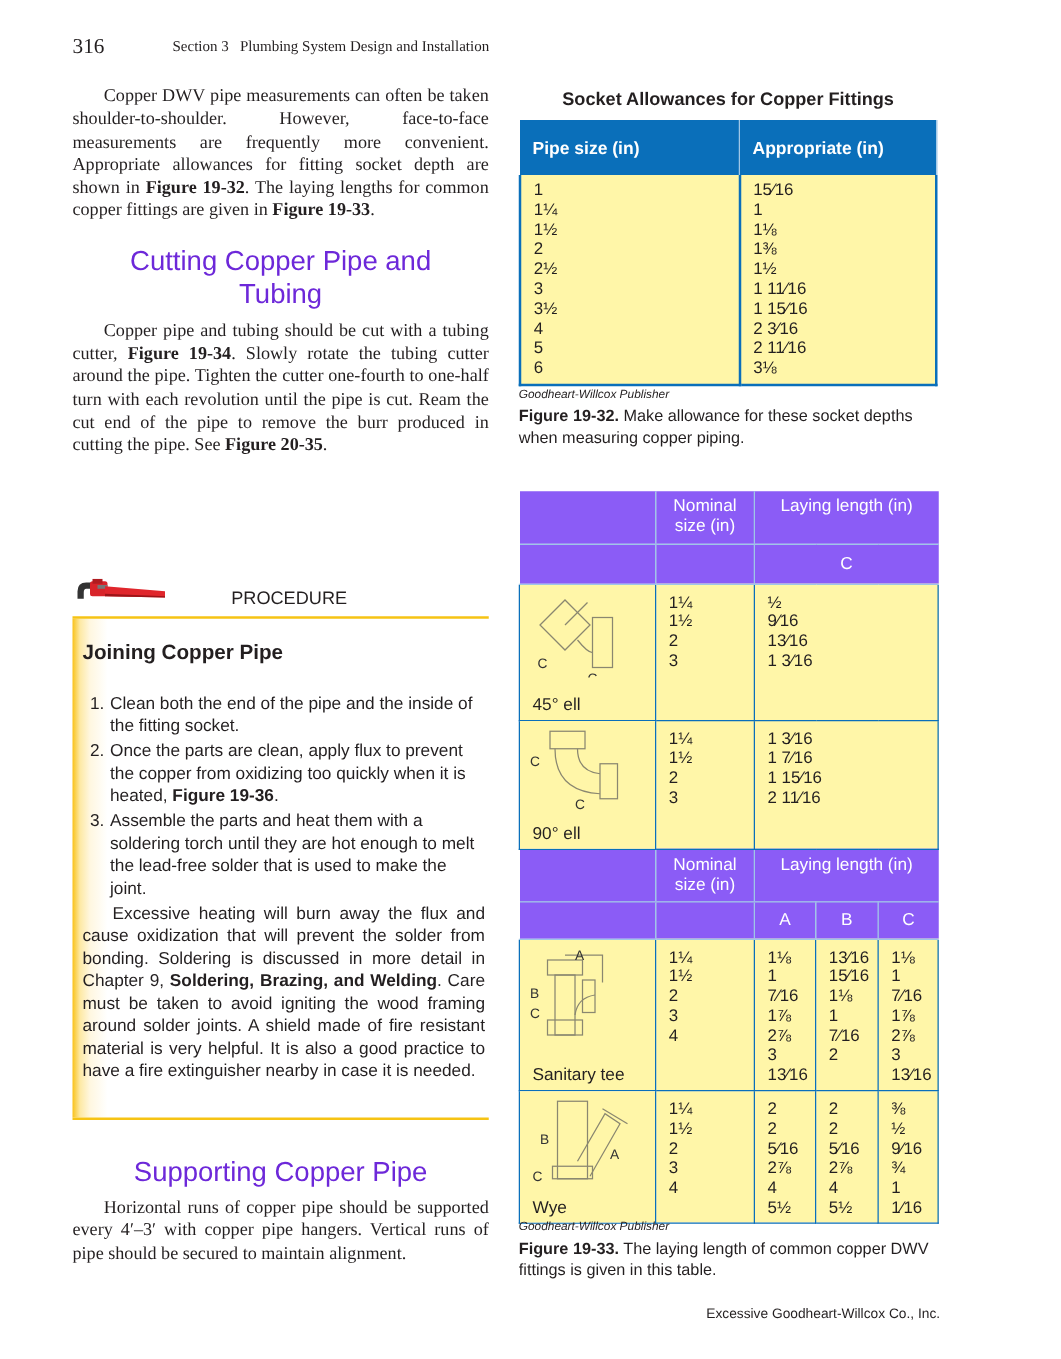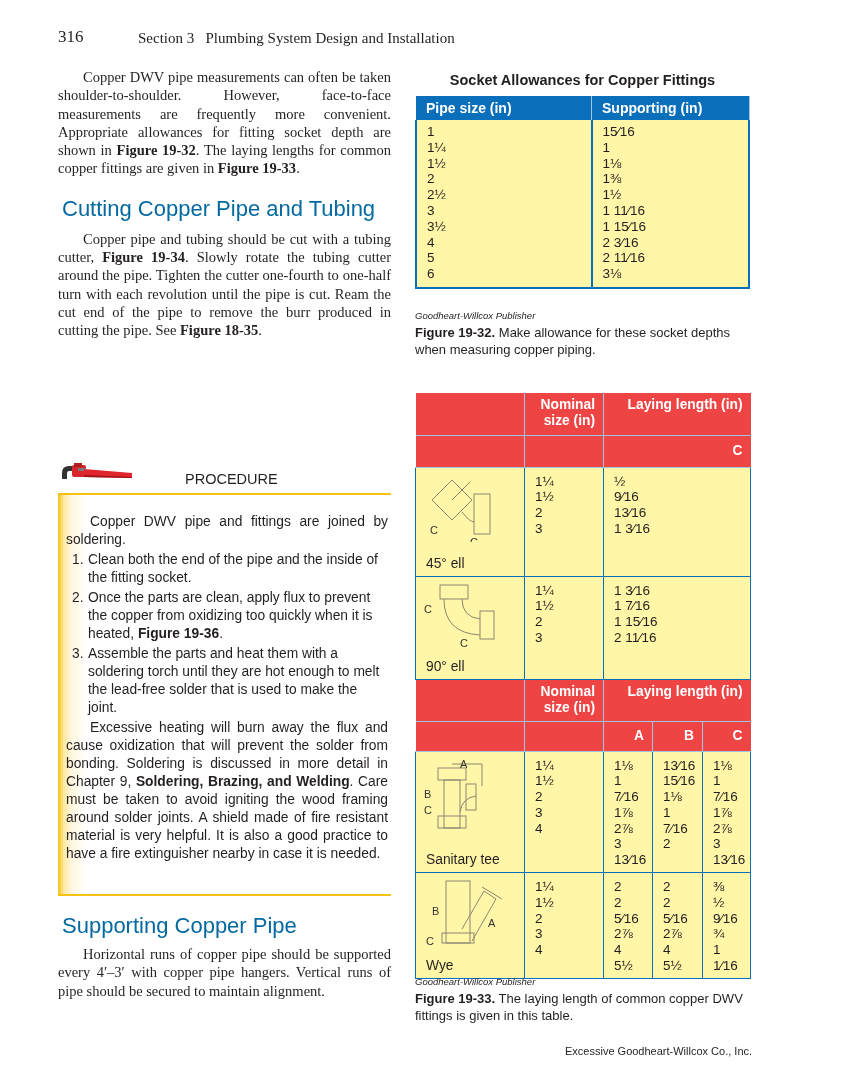--- a/index.html
+++ b/index.html
@@ -3,30 +3,30 @@
 <meta charset="utf-8">
 <style>
   html, body { margin: 0; padding: 0; }
   body {
     width: 849px; height: 1087px; background: #ffffff; position: relative; overflow: hidden;
     color: #231f20;
   }
 
   .running-head { position: absolute; top: 27px; left: 58px; font-family: "Liberation Serif", serif; }
   .page-num { font-size: 17px; position: absolute; left: 0; top: 0; }
-  .section-title { font-size: 15px; position: absolute; left: 80px; top: 3px; white-space: nowrap; }
+  .section-title { font-size: 12px; position: absolute; left: 80px; top: 3px; white-space: nowrap; }
 
   .left-col { position: absolute; left: 58px; top: 68px; width: 333px; }
   h1.main-title {
     font-family: "Liberation Sans", sans-serif; font-weight: normal; color: #e31e26;
     font-size: 27.5px; line-height: 30px; margin: 0 0 10px 0;
   }
   h2.sec-title {
-    font-family: "Liberation Sans", sans-serif; font-weight: normal; color: #0369a1;
-    font-size: 22px; line-height: 26px; margin: 4px;
+    font-family: "Liberation Sans", sans-serif; font-weight: normal; color: #6d28d9;
+    font-size: 22px; line-height: 26px; margin: 16px; text-align: center;
   }
   p.body {
     font-family: "Liberation Serif", serif; font-size: 14.5px; line-height: 18.3px;
     text-align: justify; margin: 0; text-indent: 25px;
   }
   p.body b { font-weight: bold; }
 
   .procedure-head { position: absolute; left: 58px; top: 461px; width: 333px; height: 32px; }
   .wrench { position: absolute; left: 2px; top: 2px; width: 74px; height: 22px; }
   .proc-label { position: absolute; left: 79px; top: 10px; font-family: "Liberation Sans", sans-serif; font-size: 14.5px; margin-left: 48px; }
@@ -43,40 +43,40 @@
   .proc-list li { font-size: 13.8px; line-height: 18px; position: relative; padding-left: 22px; margin: 2px 0 2px 0; }
   .proc-list li .num { position: absolute; left: 6px; top: 0; }
   .tbl-title { position: absolute; left: 415px; top: 72px; width: 335px; text-align: center;
     font-family: "Liberation Sans", sans-serif; font-weight: bold; font-size: 14.5px; }
 
   table.socket {
     position: absolute; left: 415px; top: 96px; width: 335px; border-collapse: collapse;
     font-family: "Liberation Sans", sans-serif; font-size: 13.5px;
   }
   table.socket th {
-    background: #0a6fba; color: #fff; text-align: left; font-weight: bold; height: 24px;
+    background: #0a6fba; color: #fff; text-align: left; font-weight: bold; height: 44px;
     padding: 0 10px; font-size: 14px; border-right: 1px solid #9ec6e6;
   }
   table.socket td {
     background: #fff6a8; vertical-align: top; padding: 4px 10px 5px 10px; line-height: 15.8px;
     border: 2px solid #0a6fba; border-top: none;
   }
   table.socket td + td { border-left: 1px solid #0a6fba; }
   table.socket .col1 { width: 155px; }
 
   .credit { position: absolute; font-family: "Liberation Sans", sans-serif; font-style: italic; font-size: 9.5px; text-align: left; }
   .caption { position: absolute; font-family: "Liberation Sans", sans-serif; font-size: 13px; line-height: 16.5px; }
   .caption b { font-weight: bold; }
 
   table.laying {
     position: absolute; left: 415px; top: 393px; width: 335px; border-collapse: collapse;
     font-family: "Liberation Sans", sans-serif; font-size: 13.5px; table-layout: fixed;
   }
   table.laying th {
-    background: #ef4444; color: #fff; text-align: right; font-weight: bold; font-size: 13.8px;
+    background: #8b5cf6; color: #fff; text-align: center; font-weight: normal; font-size: 13.8px;
     padding: 4px 8px; vertical-align: top; line-height: 16px;
     border-left: 1px solid #9ec6e6; border-bottom: 1px solid #9ec6e6;
   }
   table.laying th.first { border-left: none; }
   table.laying td {
     background: #fff6a8; vertical-align: top; padding: 6px 8px 4px 10px; line-height: 15.8px;
     border: 1px solid #0a6fba;
   }
   table.laying td.fig { padding: 4px 6px; position: relative; }
   .fig-label { position: absolute; left: 10px; bottom: 4px; font-size: 13.8px; }
@@ -88,58 +88,58 @@
 <body>
 
 <div class="running-head">
   <span class="page-num">316</span>
   <span class="section-title" style="white-space:pre">Section 3   Plumbing System Design and Installation</span>
 </div>
 
 <div class="left-col">
   <p class="body"><span>Copper DWV pipe measurements can often be taken shoulder-to-shoulder. However, face-to-face measurements are frequently more convenient. Appropriate allowances for fitting socket depth are shown in </span><b>Figure 19-32</b><span>. The laying lengths for common copper fittings are given in </span><b>Figure 19-33</b><span>.</span></p>
   <h2 class="sec-title" style="margin-top:18px;margin-bottom:8px">Cutting Copper Pipe and Tubing</h2>
-  <p class="body"><span>Copper pipe and tubing should be cut with a tubing cutter, </span><b>Figure 19-34</b><span>. Slowly rotate the tubing cutter around the pipe. Tighten the cutter one-fourth to one-half turn with each revolution until the pipe is cut. Ream the cut end of the pipe to remove the burr produced in cutting the pipe. See </span><b>Figure 18-35</b><span>.</span></p>
+  <p class="body"><span>Copper pipe and tubing should be cut with a tubing cutter, </span><b>Figure 19-34</b><span>. Slowly rotate the tubing cutter around the pipe. Tighten the cutter one-fourth to one-half turn with each revolution until the pipe is cut. Ream the cut end of the pipe to remove the burr produced in cutting the pipe. See </span><b>Figure 20-35</b><span>.</span></p>
 </div>
 
 <div class="procedure-head">
   <svg class="wrench" viewBox="0 0 74 22">
     <path d="M2 10 Q2 3 9 3 L14 3 L14 8 L9 8 Q7 8 7 11 L7 16 L2 16 Z" fill="#333"></path>
     <rect x="12" y="2" width="14" height="12" rx="2" fill="#d8242a"></rect>
     <rect x="14" y="0" width="8" height="4" fill="#b01c20"></rect>
     <rect x="18" y="5" width="8" height="3" fill="#777"></rect>
     <path d="M24 6 L72 10 L72 15 L24 14 Z" fill="#e0262c"></path>
     <path d="M24 12 L72 14 L72 15 L24 14 Z" fill="#9c1418"></path>
   </svg>
   <span class="proc-label">PROCEDURE</span>
 </div>
 
 <div class="proc-box">
   <div class="proc-inner">
-    <p class="proc-p">Copper DWV pipe and fittings are joined by soldering.</p>
+    <h3 class="proc-title">Joining Copper Pipe</h3>
     <ol class="proc-list">
       <li><span class="num">1.</span><span>Clean both the end of the pipe and the inside of the fitting socket.</span></li>
       <li><span class="num">2.</span><span>Once the parts are clean, apply flux to prevent the copper from oxidizing too quickly when it is heated, </span><b>Figure 19-36</b><span>.</span></li>
       <li><span class="num">3.</span><span>Assemble the parts and heat them with a soldering torch until they are hot enough to melt the lead-free solder that is used to make the joint.</span></li>
     </ol>
     <p class="proc-p"><span>Excessive heating will burn away the flux and cause oxidization that will prevent the solder from bonding. Soldering is discussed in more detail in Chapter 9, </span><b>Soldering, Brazing, and Welding</b><span>. Care must be taken to avoid igniting the wood framing around solder joints. A shield made of fire resistant material is very helpful. It is also a good practice to have a fire extinguisher nearby in case it is needed.</span></p>
   </div>
 </div>
 
 <div style="position:absolute;left:58px;top:909px;width:333px;">
   <h2 class="sec-title" style="margin-bottom:6px">Supporting Copper Pipe</h2>
   <p class="body">Horizontal runs of copper pipe should be supported every 4′–3′ with copper pipe hangers. Vertical runs of pipe should be secured to maintain alignment.</p>
 </div>
 
 <div class="tbl-title">Socket Allowances for Copper Fittings</div>
 <table class="socket">
   <tbody>
       <tr>
     <th class="col1">Pipe size (in)</th>
-    <th>Supporting (in)</th>
+    <th>Appropriate (in)</th>
   </tr>
   <tr>
     <td class="cell-lines">
       <span>1</span>
       <span>1¼</span>
       <span>1½</span>
       <span>2</span>
       <span>2½</span>
       <span>3</span>
       <span>3½</span>

